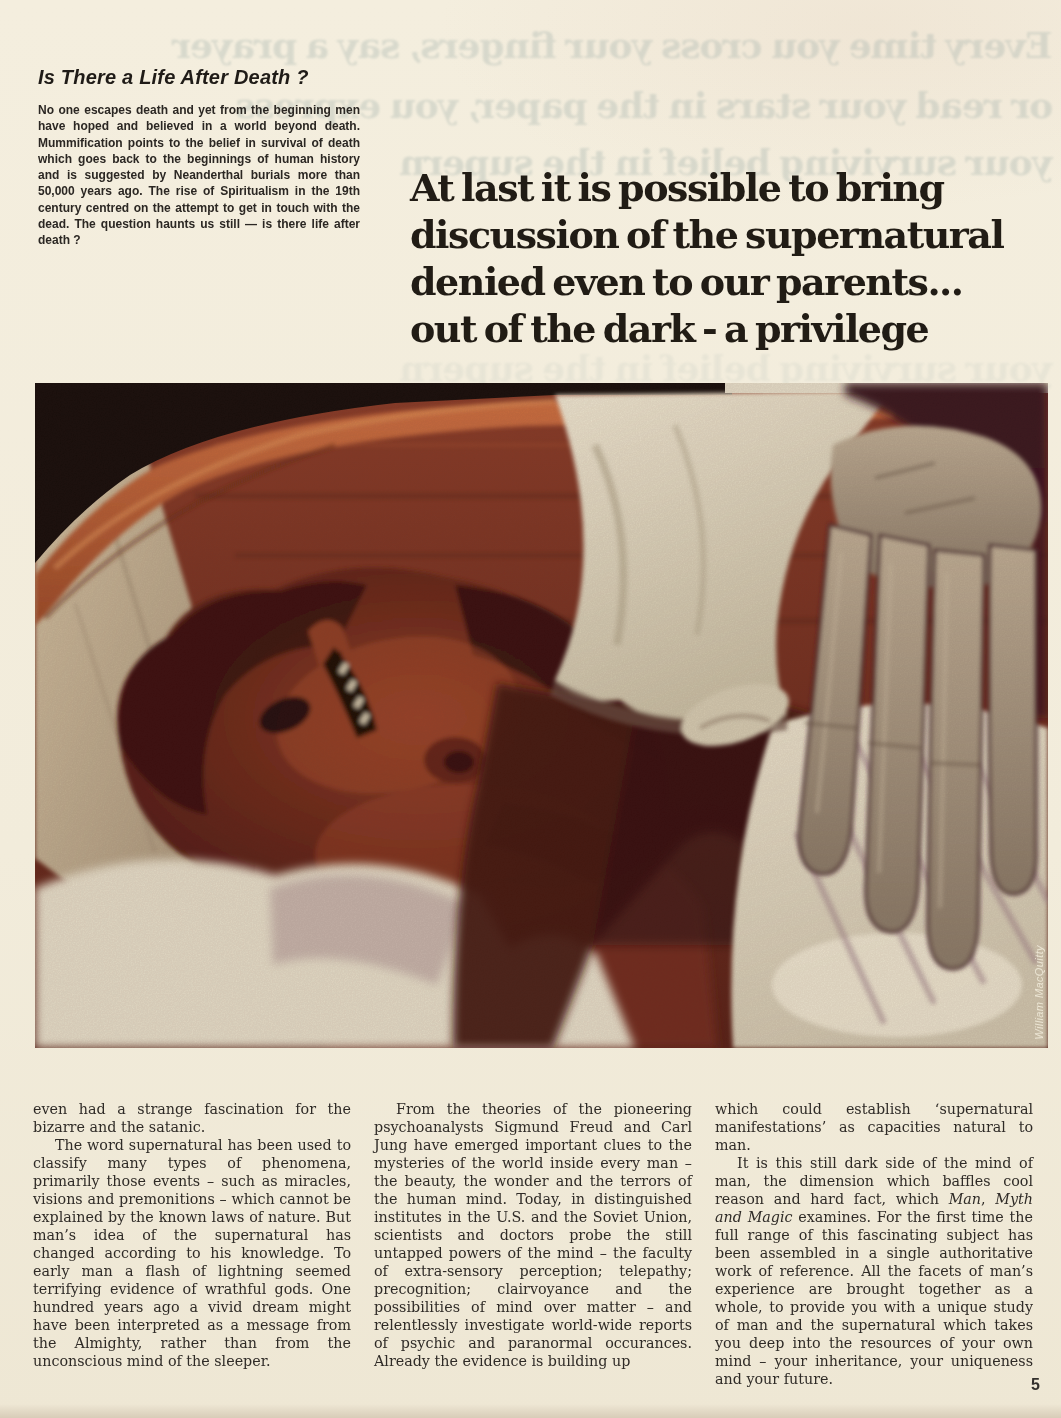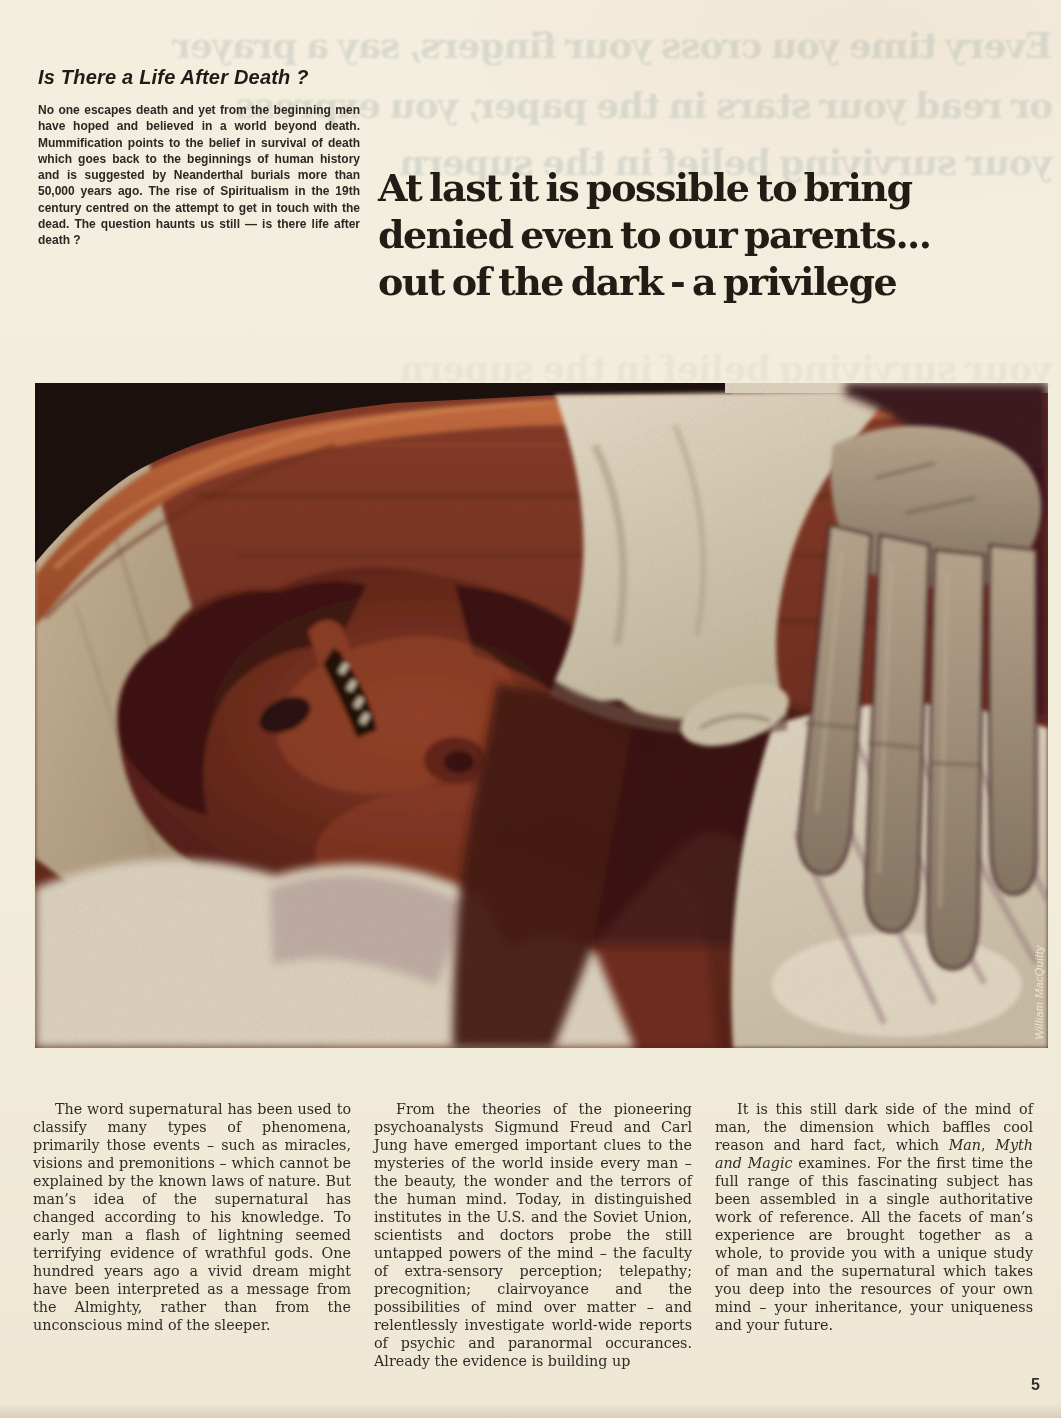--- a/index.html
+++ b/index.html
@@ -32,21 +32,21 @@
   .intro{position:absolute;left:38px;top:66px;width:322px;z-index:2;}
   .intro h1{font-style:italic;font-weight:700;font-size:20px;letter-spacing:.2px;color:#1f1b17;}
   .intro p{margin-top:13px;font-weight:700;font-size:12px;line-height:16.3px;
     text-align:justify;color:#2b2723;}
   .intro p.caption{text-indent:14px;}
   
   .headline{position:absolute;left:378px;top:164px;z-index:2;
     font-family:"DejaVu Serif","Liberation Serif",serif;font-weight:700;
     font-size:38px;line-height:47px;letter-spacing:-1.5px;word-spacing:-4px;
     color:var(--headline-ink);}
-  .headline div{white-space:nowrap;}
+  .headline div{white-space:nowrap;margin-left:32px;}
   
   .photo{position:absolute;left:35px;top:383px;width:1013px;height:665px;
     background:#56201a;overflow:hidden;z-index:3;}
   .photo svg{display:block;width:100%;height:100%;}
   .credit{position:absolute;right:3px;bottom:8px;
     writing-mode:vertical-rl;transform:rotate(180deg);
     font-style:italic;font-size:11px;letter-spacing:.4px;
     color:var(--photo-credit-ink);opacity:.92;}
   
   .columns{position:absolute;left:33px;top:1100px;width:1000px;display:flex;gap:23px;z-index:2;
@@ -70,20 +70,21 @@
   <div class="bleed l2">your surviving belief in the supern</div>
   <div class="bleed frag">your surviving belief in the supern</div>
 
   <div class="intro">
     <h1>Is There a Life After Death ?</h1>
     <p>No one escapes death and yet from the beginning men have hoped and believed in a world beyond death. Mummification points to the belief in survival of death which goes back to the beginnings of human history and is suggested by Neanderthal burials more than 50,000 years ago. The rise of Spiritualism in the 19th century centred on the attempt to get in touch with the dead. The question haunts us still — is there life after death ?</p>
   </div>
 
   <div class="headline">
     <div>At last it is possible to bring</div>
+    <div>discussion of the supernatural</div>
     <div>denied even to our parents...</div>
     <div>out of the dark - a privilege</div>
   </div>
 
   <div class="photo">
     <svg viewBox="0 0 1013 665" preserveAspectRatio="none" xmlns="http://www.w3.org/2000/svg">
       <defs>
         <linearGradient id="gInterior" x1="0" y1="0" x2="0" y2="1">
           <stop offset="0" stop-color="#8a3b26"></stop>
             <stop offset=".55" stop-color="#6e2c1c"></stop>
@@ -237,25 +238,27 @@
         </g>
       </g>
 
       <rect x="0" y="0" width="1013" height="665" filter="url(#grain)" opacity=".12"></rect>
     </svg>
     <div class="credit">William MacQuitty</div>
   </div>
 
   <div class="columns">
     <div class="col">
+      <p>even had a strange fascination for the bizarre and the satanic.</p>
       <p class="indent">The word supernatural has been used to classify many types of phenomena, primarily those events – such as miracles, visions and premonitions – which cannot be explained by the known laws of nature. But man’s idea of the supernatural has changed according to his knowledge. To early man a flash of lightning seemed terrifying evidence of wrathful gods. One hundred years ago a vivid dream might have been interpreted as a message from the Almighty, rather than from the unconscious mind of the sleeper.</p>
     </div>
     <div class="col">
       <p class="indent">From the theories of the pioneering psychoanalysts Sigmund Freud and Carl Jung have emerged important clues to the mysteries of the world inside every man – the beauty, the wonder and the terrors of the human mind. Today, in distinguished institutes in the U.S. and the Soviet Union, scientists and doctors probe the still untapped powers of the mind – the faculty of extra-sensory perception; telepathy; precognition; clairvoyance and the possibilities of mind over matter – and relentlessly investigate world-wide reports of psychic and paranormal occurances. Already the evidence is building up</p>
     </div>
     <div class="col">
+      <p>which could establish ‘supernatural manifestations’ as capacities natural to man.</p>
       <p class="indent"><span>It is this still dark side of the mind of man, the dimension which baffles cool reason and hard fact, which </span><span class="it">Man</span><span>, </span><span class="it">Myth and Magic</span><span> examines. For the first time the full range of this fascinating subject has been assembled in a single authoritative work of reference. All the facets of man’s experience are brought together as a whole, to provide you with a unique study of man and the supernatural which takes you deep into the resources of your own mind – your inheritance, your uniqueness and your future.</span></p>
     </div>
   </div>
 
   <div class="page-number">5</div>
   <div class="footer-strip"></div>
 </div>
 
 </body></html>

